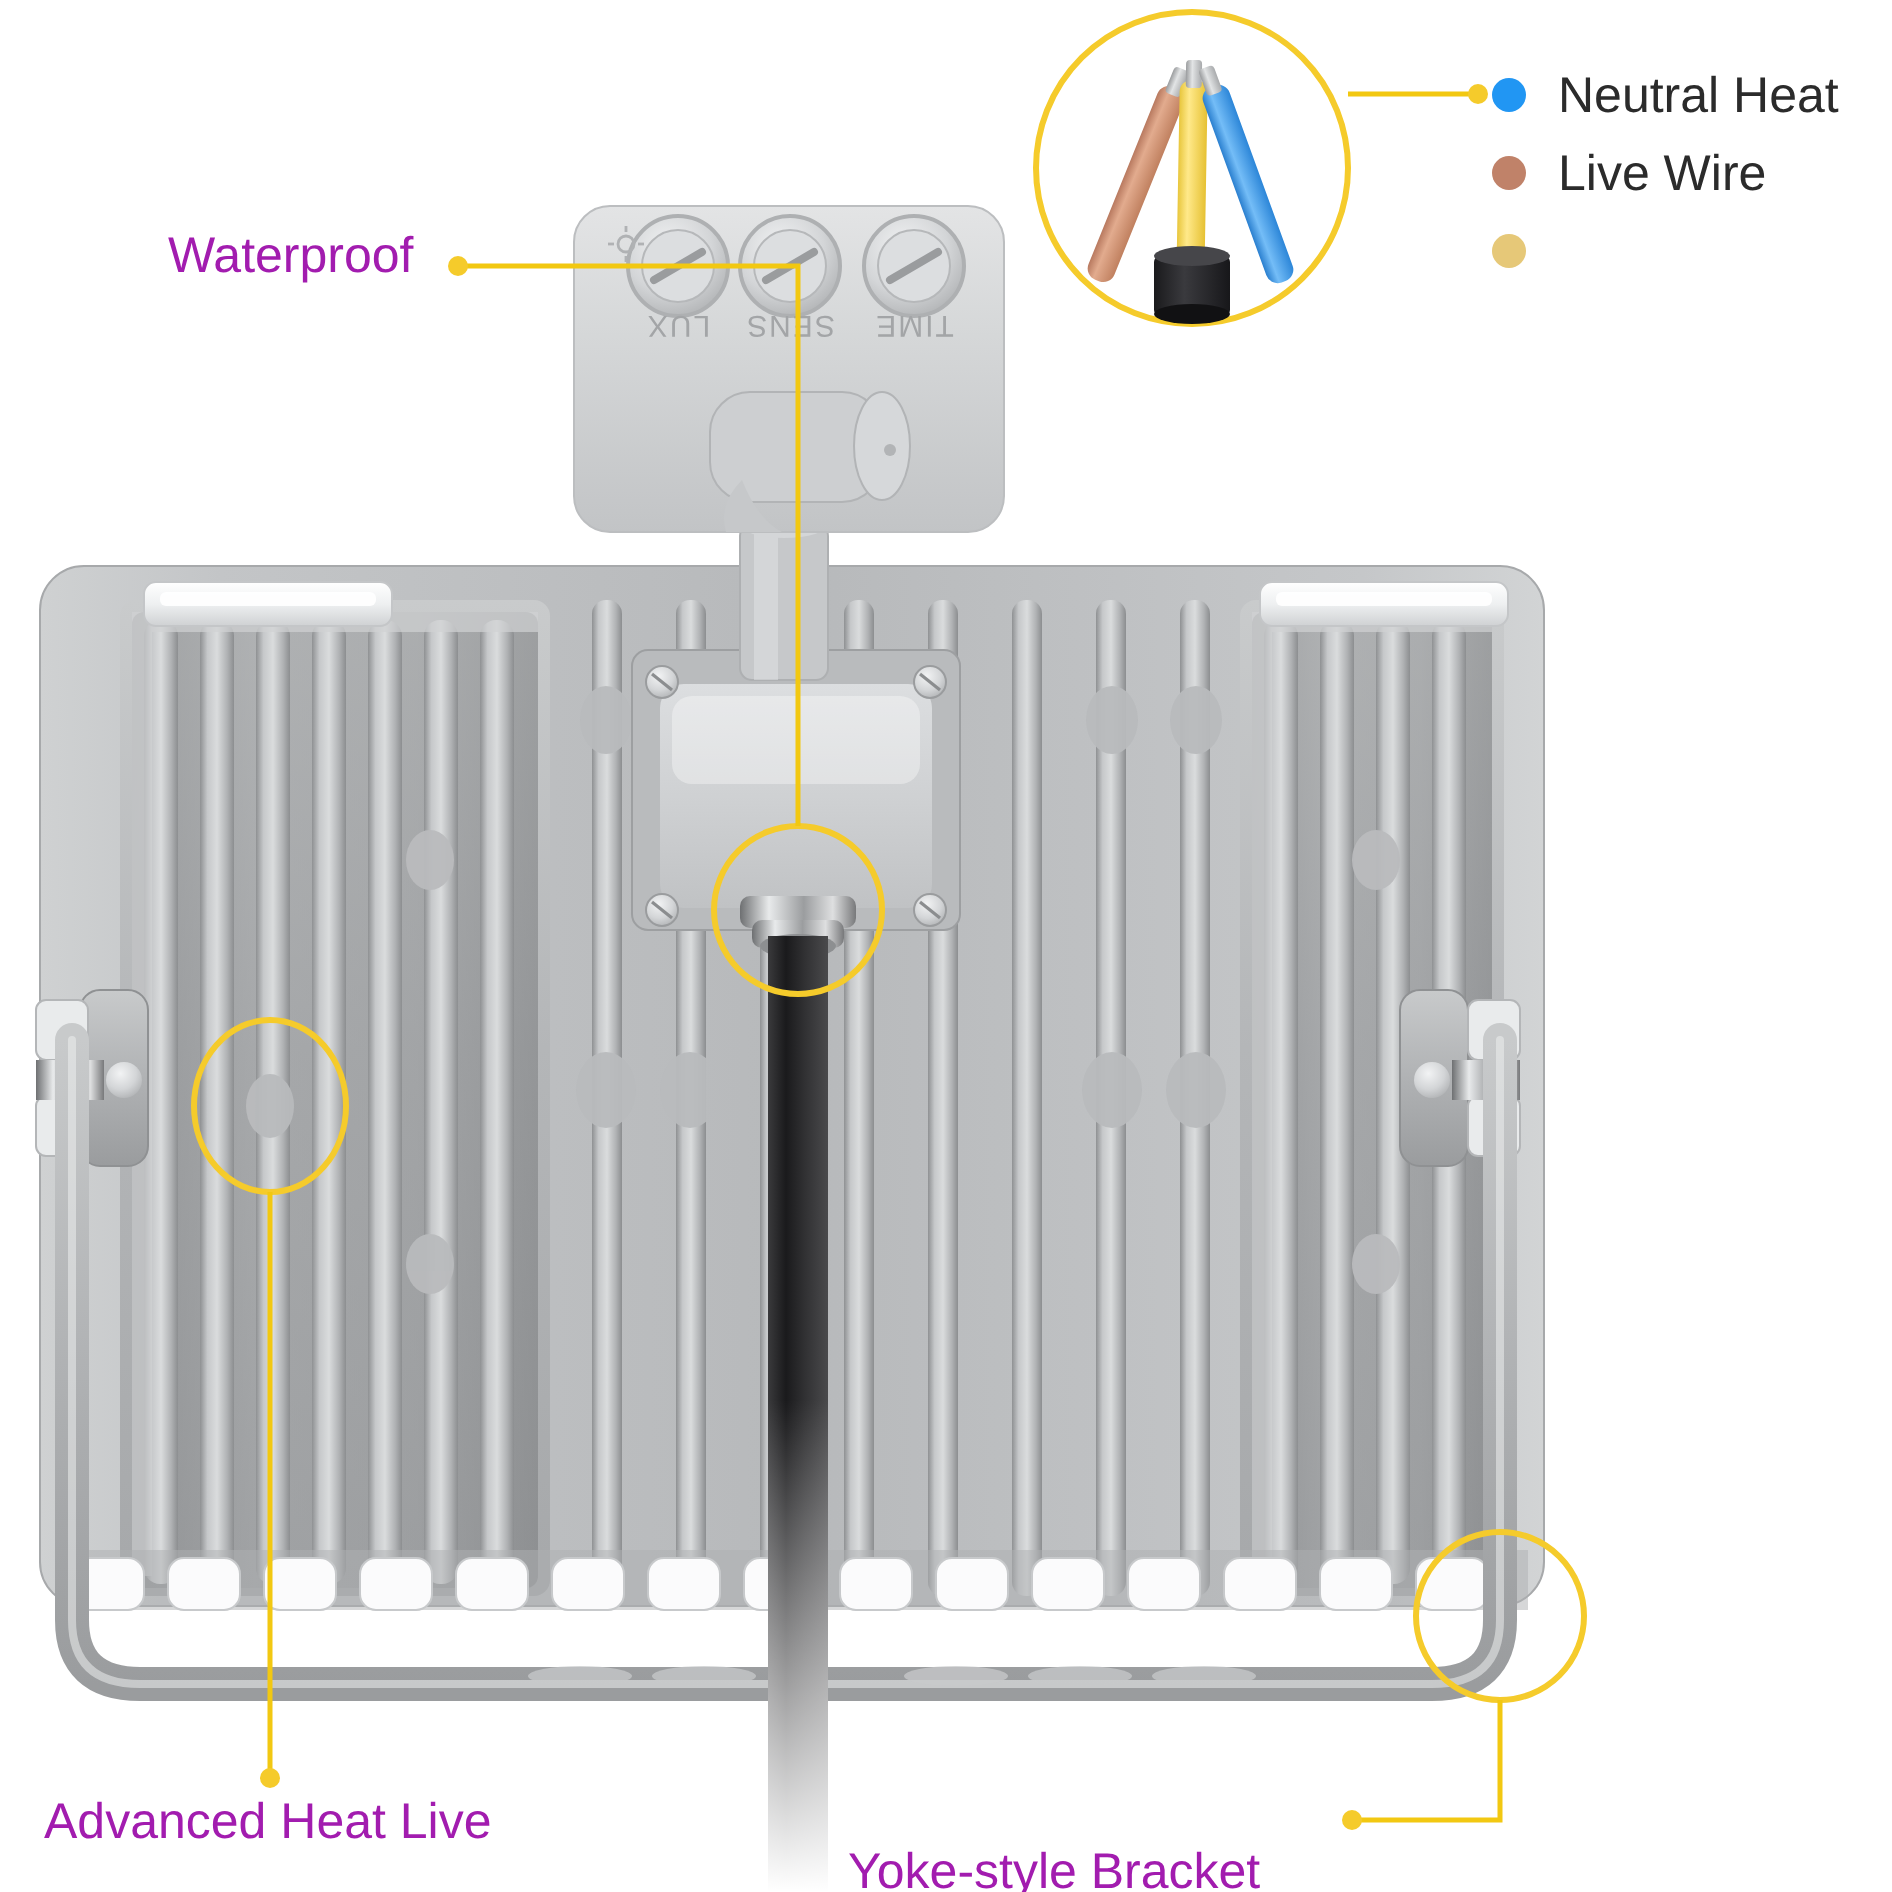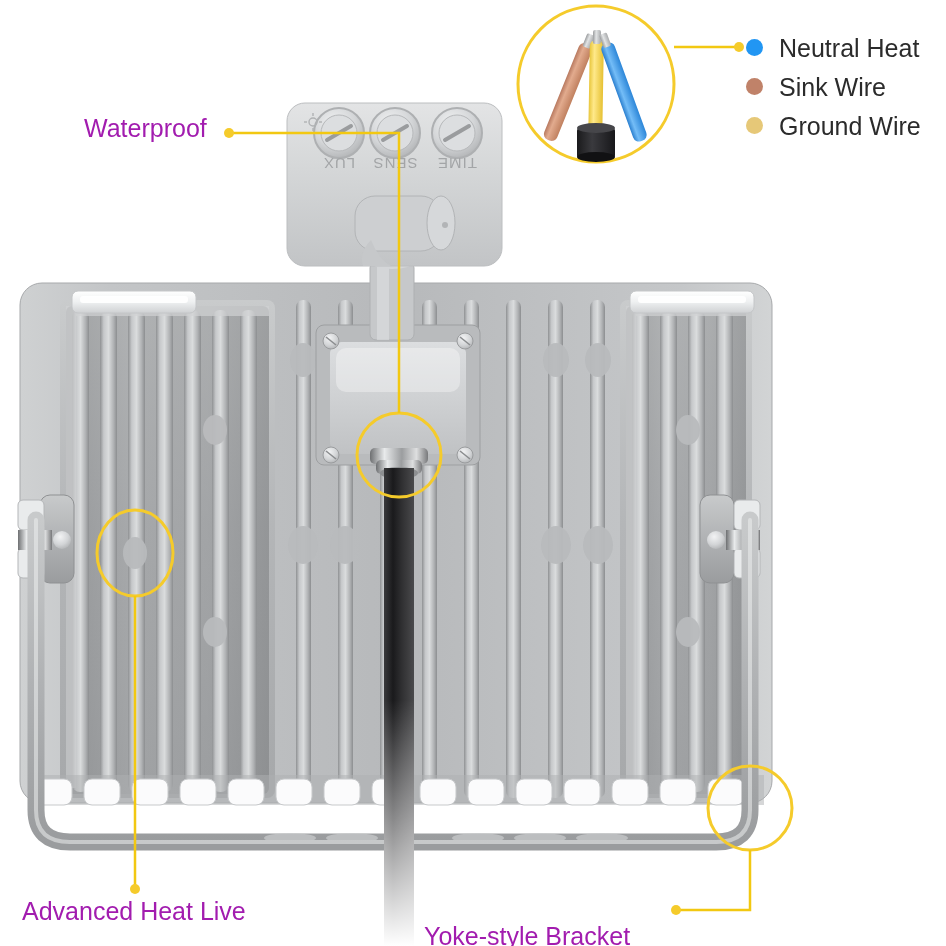--- a/index.html
+++ b/index.html
@@ -361,15 +361,14 @@
 
   <div class="lbl" id="lbl-waterproof">Waterproof</div>
   <div class="lbl" id="lbl-heatsink">Advanced Heat Live</div>
   <div class="lbl" id="lbl-yoke">Yoke-style Bracket</div>
 
   <div class="legend-dot" id="lgd0" style="background:#2196f3"></div>
   <div class="legend-dot" id="lgd1" style="background:#c08269"></div>
   <div class="legend-dot" id="lgd2" style="background:#e6c878"></div>
 
   <div class="legend-row" id="lg0">Neutral Heat</div>
-  <div class="legend-row" id="lg1">Sink Wire</div>
-  <div class="legend-row" id="lg2">Ground Wire</div>
+  <div class="legend-row" id="lg1">Live Wire</div>
 </div>
 
 </body></html>

